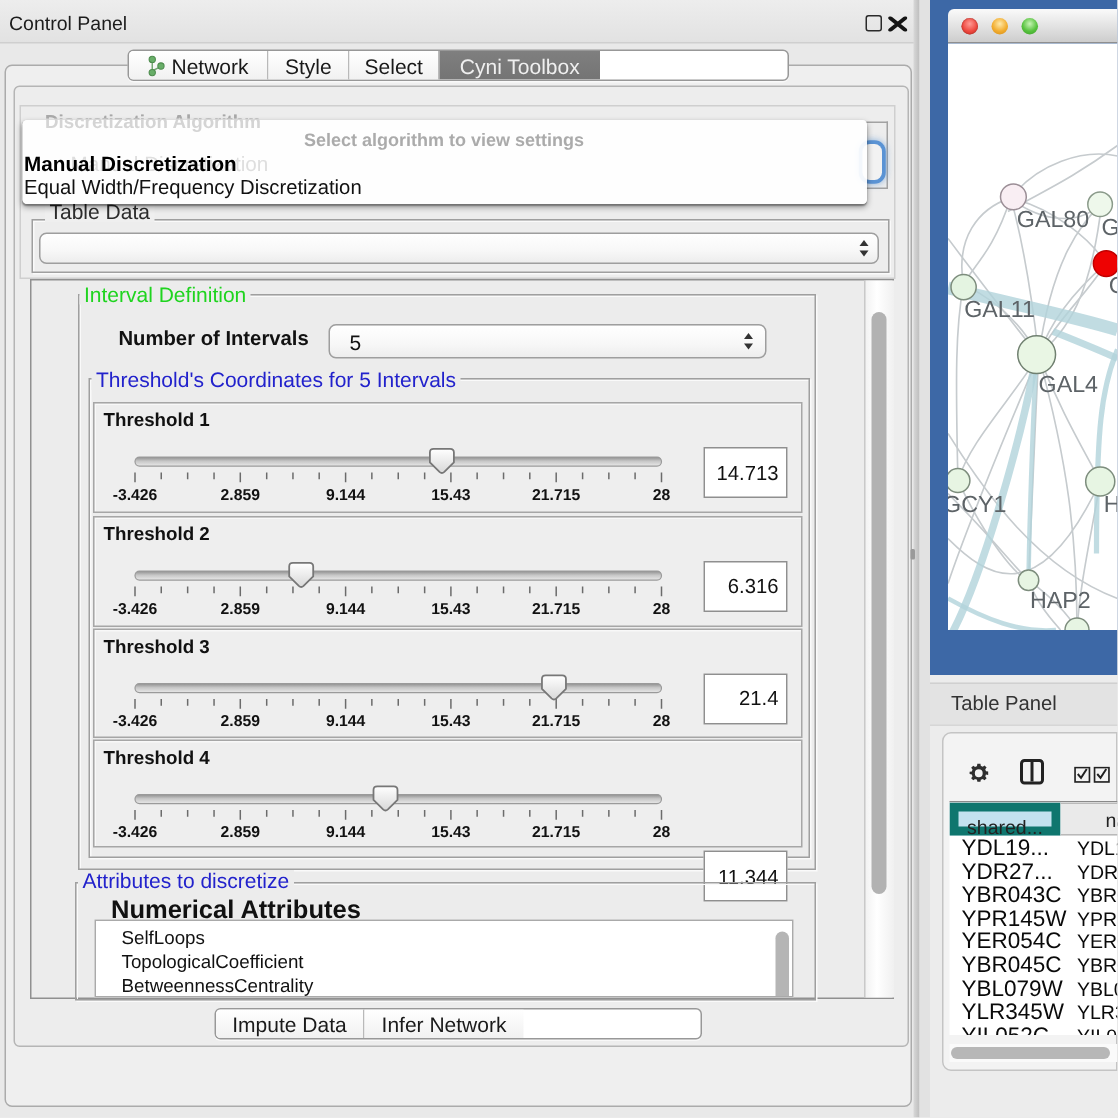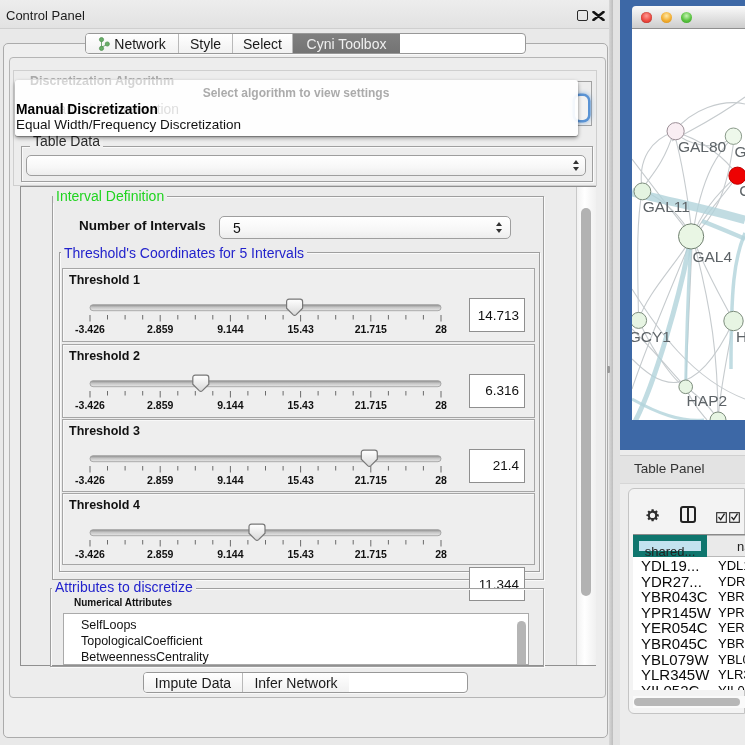--- a/index.html
+++ b/index.html
@@ -176,21 +176,21 @@
     <text x="98.2" y="37" font-size="10.5" font-weight="bold" fill="#111" text-anchor="middle" font-family="Liberation Sans,sans-serif">2.859</text>
     <text x="168.4" y="37" font-size="10.5" font-weight="bold" fill="#111" text-anchor="middle" font-family="Liberation Sans,sans-serif">9.144</text>
     <text x="238.6" y="37" font-size="10.5" font-weight="bold" fill="#111" text-anchor="middle" font-family="Liberation Sans,sans-serif">15.43</text>
     <text x="308.8" y="37" font-size="10.5" font-weight="bold" fill="#111" text-anchor="middle" font-family="Liberation Sans,sans-serif">21.715</text>
     <text x="379.0" y="37" font-size="10.5" font-weight="bold" fill="#111" text-anchor="middle" font-family="Liberation Sans,sans-serif">28</text>
   </svg>
 <div class="vbox" style="left:469px;top:523px;width:56px;height:34px;margin-top:44px;">11.344</div>
 
 <div class="abs etched" style="left:50px;top:588px;width:492px;height:77px;"></div>
 <div class="gtitle" style="left:52px;top:580px;color:#2222cc;background:#ececec;">Attributes to discretize</div>
-<div class="abs" style="left:55px;top:597px;font-size:10px;font-weight:bold;color:#111;padding-left:19px;">Numerical Attributes</div>
+<div class="abs" style="left:55px;top:597px;font-size:17px;font-weight:bold;color:#111;padding-left:19px;">Numerical Attributes</div>
 <div class="abs" style="left:63px;top:613px;width:466px;height:52px;background:#fff;border:1px solid #aaa;box-sizing:border-box;overflow:hidden;">
   <div style="font-size:12.5px;color:#111;padding:4px 0 0 17px;line-height:15.8px;">SelfLoops<br>TopologicalCoefficient<br>BetweennessCentrality</div>
   <div class="abs" style="right:2px;top:7px;width:9px;height:60px;background:#b5b5b5;border-radius:5px;"></div>
 </div>
 
 <div class="abs" style="left:269px;top:672px;width:67px;height:20px;background:linear-gradient(#ffffff,#eeeeee);border:1px solid #9c9c9c;border-radius:4px;box-sizing:border-box;text-align:center;font-size:13px;color:#111;line-height:18px;">Apply</div>
 
 <div class="seg" style="left:143px;top:672px;width:323px;height:19px;text-align:center;">
   <div style="width:98px;">Impute Data</div>
   <div style="width:106px;">Infer Network</div>

